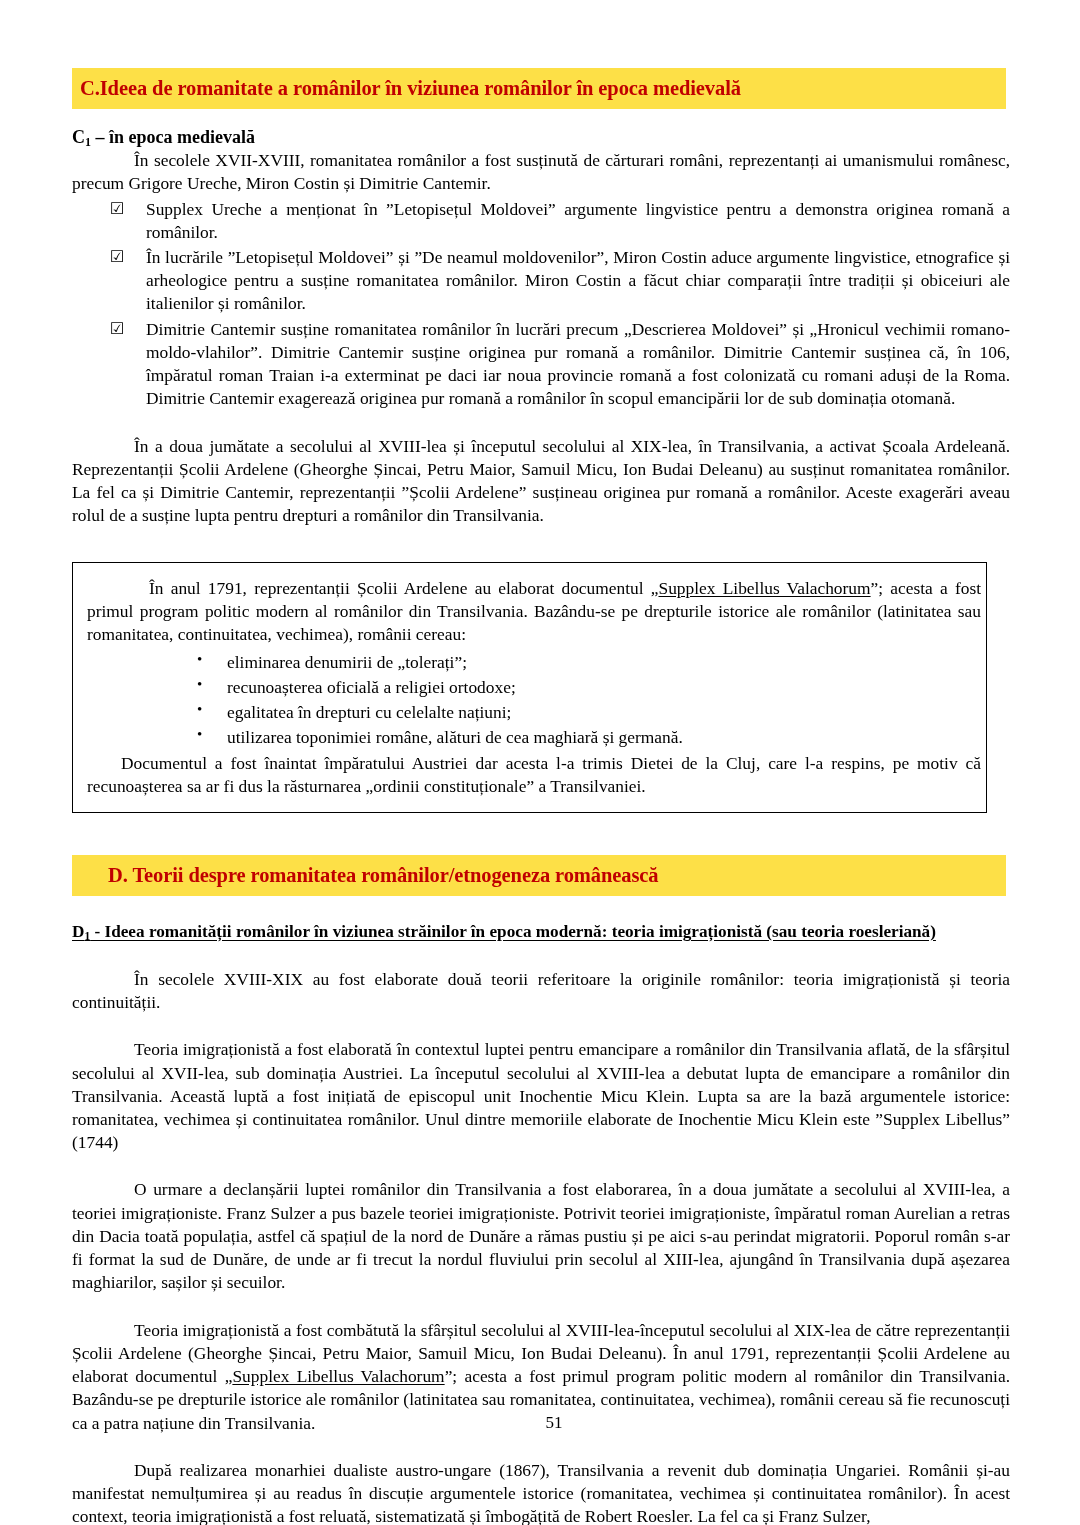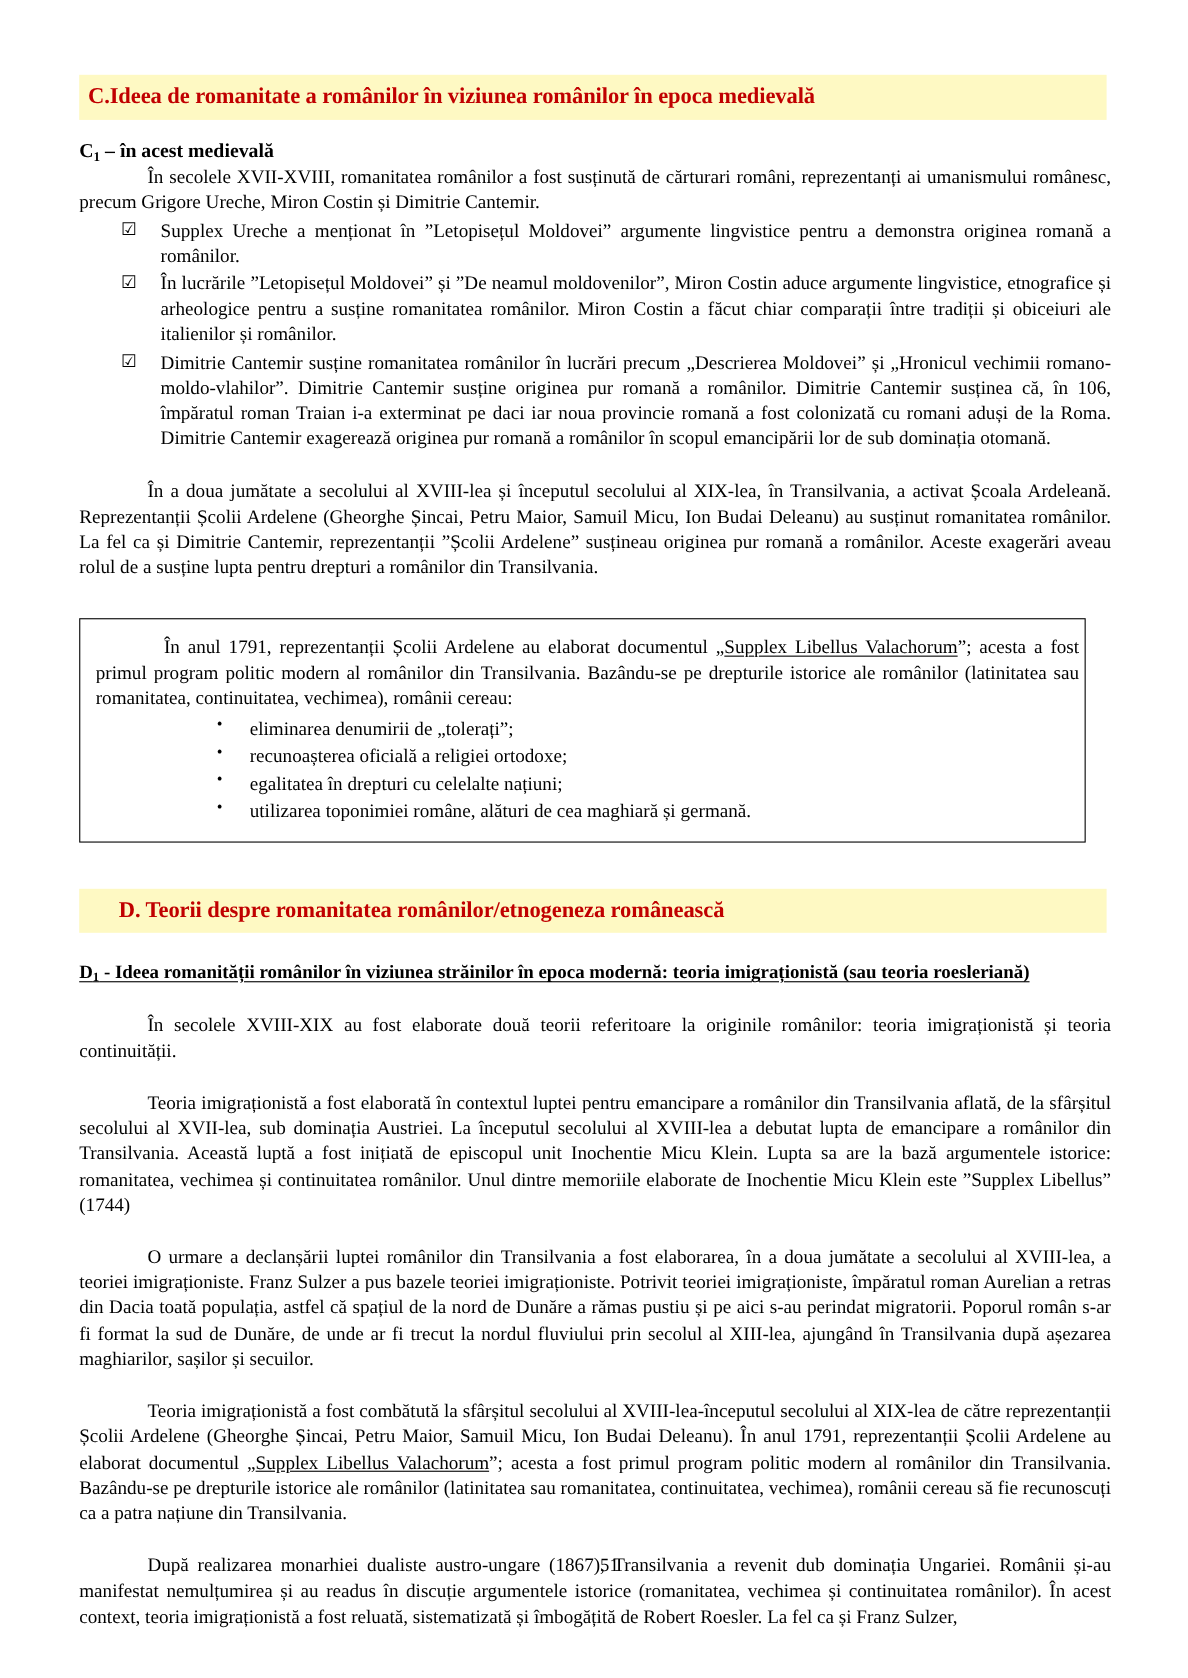--- a/index.html
+++ b/index.html
@@ -19,21 +19,21 @@
   .page {
     position: absolute;
     left: 0; top: 0;
     width: 1080px;
     height: 1525px;
     box-sizing: border-box;
     padding: 68px 70px 0 72px;
   }
   
   .banner {
-    background: #fef9c3;
+    background: #fde047;
     color: #c00000;
     font-weight: bold;
     font-size: 20.5px;
     line-height: 1.5;
     padding: 5px 0 5px 8px;
     width: 934px;
     box-sizing: border-box;
     letter-spacing: -0.1px;
   }
   .banner-d {
@@ -140,21 +140,21 @@
     color: #000;
   }
 </style>
 </head>
 <body>
 
 <div class="page">
 
   <div class="banner">C.Ideea de romanitate a  românilor în viziunea românilor în epoca medievală</div>
 
-  <div class="sub-head"><span>C</span><sub>1</sub><span> – în acest medievală</span></div>
+  <div class="sub-head"><span>C</span><sub>1</sub><span> – în epoca medievală</span></div>
 
   <p class="para"><span>În secolele XVII-XVIII, romanitatea românilor a fost susținută de cărturari români, reprezentanți ai umanismului românesc, precum </span><b>Grigore Ureche, Miron Costin și Dimitrie Cantemir.</b></p>
 
   <ul class="cbx">
     <li>
       <span class="cb">☑</span><b>Supplex Ureche</b><span> a menționat în ”Letopisețul Moldovei” argumente lingvistice pentru a demonstra originea romană a românilor.</span>
     </li>
     <li>
       <span class="cb">☑</span><span>În lucrările ”Letopisețul Moldovei” și ”De neamul moldovenilor”, </span><b>Miron Costin</b><span> aduce argumente lingvistice, etnografice și arheologice pentru a susține romanitatea românilor. Miron Costin  a făcut chiar comparații între tradiții și obiceiuri ale italienilor și românilor.</span>
     </li>
@@ -166,20 +166,21 @@
   <p class="para gap-md">În a doua jumătate a secolului al XVIII-lea și începutul secolului al XIX-lea, în Transilvania,  a activat Școala Ardeleană. Reprezentanții Școlii Ardelene (Gheorghe Șincai, Petru Maior, Samuil Micu, Ion Budai Deleanu) au susținut romanitatea românilor. La fel ca și Dimitrie Cantemir, reprezentanții ”Școlii Ardelene” susțineau originea pur romană a românilor.  Aceste exagerări aveau rolul de a susține lupta pentru drepturi a românilor din Transilvania.</p>
 
   <div class="framed">
     <p class="para"><span>În anul 1791, reprezentanții Școlii Ardelene au elaborat documentul „</span><b class="u">Supplex Libellus Valachorum</b><span>”; acesta a fost primul program politic modern al românilor din Transilvania.  Bazându-se pe drepturile istorice ale românilor (latinitatea sau romanitatea, continuitatea, vechimea), românii cereau:</span></p>
     <ul class="dots">
       <li><span class="dot">•</span><span>eliminarea denumirii de „tolerați”;</span></li>
       <li><span class="dot">•</span><span>recunoașterea oficială a religiei ortodoxe;</span></li>
       <li><span class="dot">•</span><span>egalitatea în drepturi cu celelalte națiuni;</span></li>
       <li><span class="dot">•</span><span>utilizarea toponimiei române, alături de cea maghiară și germană.</span></li>
     </ul>
+    <p class="para" style="text-indent:34px;margin-top:1px;">Documentul a fost înaintat împăratului Austriei dar acesta l-a trimis Dietei de la Cluj, care l-a respins, pe motiv că recunoașterea sa ar fi dus la răsturnarea „ordinii constituționale” a Transilvaniei.</p>
   </div>
 
   <div class="banner banner-d" style="margin-top:42px;padding-left:36px;">D. Teorii despre romanitatea românilor/etnogeneza românească</div>
 
   <div class="sub-head-ul" style="margin-top:24px;"><span>D</span><sub>1</sub><span> - Ideea romanității românilor în viziunea străinilor în epoca modernă: teoria imigraționistă (sau teoria roesleriană)</span></div>
 
   <p class="para gap-md">În secolele XVIII-XIX  au fost elaborate două teorii referitoare la originile românilor: teoria imigraționistă și teoria continuității.</p>
 
   <p class="para gap-md"><span>Teoria imigraționistă a fost elaborată în contextul luptei pentru emancipare a românilor din Transilvania aflată, de la sfârșitul secolului al XVII-lea, sub dominația Austriei.  La începutul secolului al XVIII-lea a debutat lupta de emancipare a românilor din Transilvania. Această luptă a fost inițiată de episcopul unit Inochentie Micu Klein.  Lupta sa are la bază argumentele istorice: romanitatea, vechimea și continuitatea românilor.  Unul dintre memoriile elaborate de Inochentie Micu Klein este ”</span><b>Supplex Libellus</b><span>”  (1744)</span></p>
 

